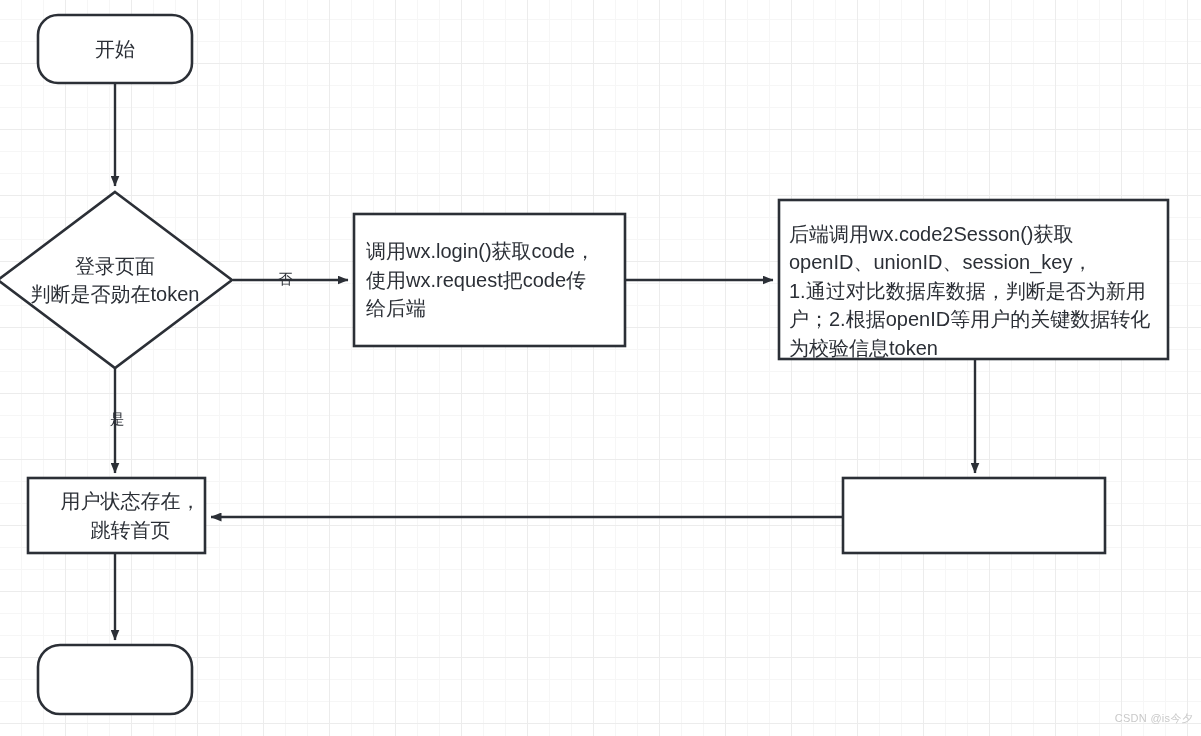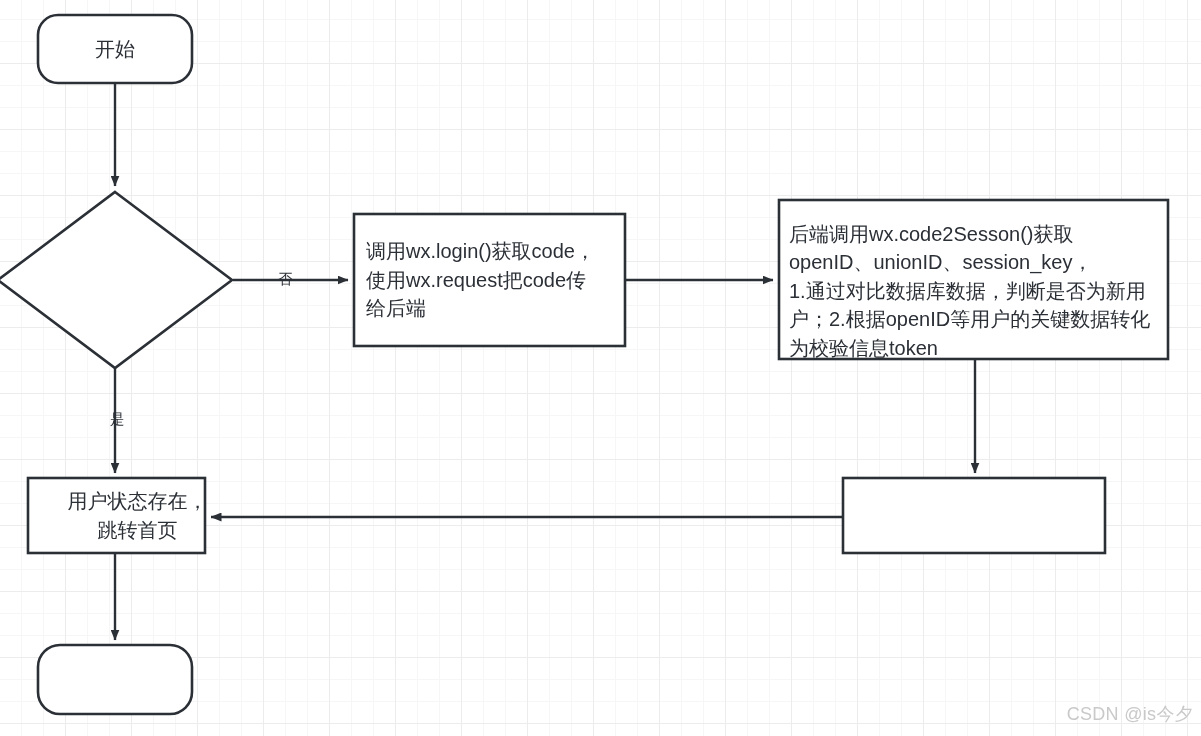--- a/index.html
+++ b/index.html
@@ -56,21 +56,21 @@
     font-family: "Liberation Sans", "DejaVu Sans", sans-serif;
     font-size: 14.5px;
     line-height: 1;
     background: transparent;
   }
   .watermark {
     position: absolute;
     right: 8px;
     bottom: 10px;
     color: #c9c9c9;
-    font-size: 18px;
+    font-size: 11px;
     font-family: "Liberation Sans", "DejaVu Sans", sans-serif;
     letter-spacing: 0.3px;
   }
 </style>
 </head>
 <body>
 
 <div id="canvas">
 
   <svg id="flow-svg" viewBox="0 0 1201 736" xmlns="http://www.w3.org/2000/svg">
@@ -104,33 +104,35 @@
 
     <line x1="843" y1="517" x2="211" y2="517" stroke="#2b2f36" stroke-width="2.4" marker-end="url(#arrow)"></line>
 
     <line x1="115" y1="368" x2="115" y2="473" stroke="#2b2f36" stroke-width="2.4" marker-end="url(#arrow)"></line>
 
     <line x1="115" y1="553" x2="115" y2="640" stroke="#2b2f36" stroke-width="2.4" marker-end="url(#arrow)"></line>
   </svg>
 
   <div class="node-label" style="left:38px; top:15px; width:154px; height:68px;">开始</div>
 
+  <div class="node-label" style="left:4px; top:245px; width:222px; height:70px;">登录页面
+判断是否勋在token</div>
 
   <div class="node-label left-align" style="left:366px; top:214px; width:252px; height:132px;">调用wx.login()获取code，
 使用wx.request把code传
 给后端</div>
 
   <div class="node-label left-align" style="left:789px; top:206px; width:376px; height:147px; align-items:flex-start; padding-top:14px; box-sizing:border-box;">后端调用wx.code2Sesson()获取
 openID、unionID、session_key，
 1.通过对比数据库数据，判断是否为新用
 户；2.根据openID等用户的关键数据转化
 为校验信息token</div>
 
 
-  <div class="node-label" style="left:28px; top:478px; width:205px; height:75px;padding-left:7px;">用户状态存在，
+  <div class="node-label" style="left:28px; top:478px; width:205px; height:75px;">用户状态存在，
 跳转首页</div>
 
 
   <div class="edge-label" style="left:278px; top:272px;">否</div>
 
   <div class="edge-label" style="left:110px; top:412px;">是</div>
 
   <div class="watermark">CSDN @is今夕</div>
 
 </div>

